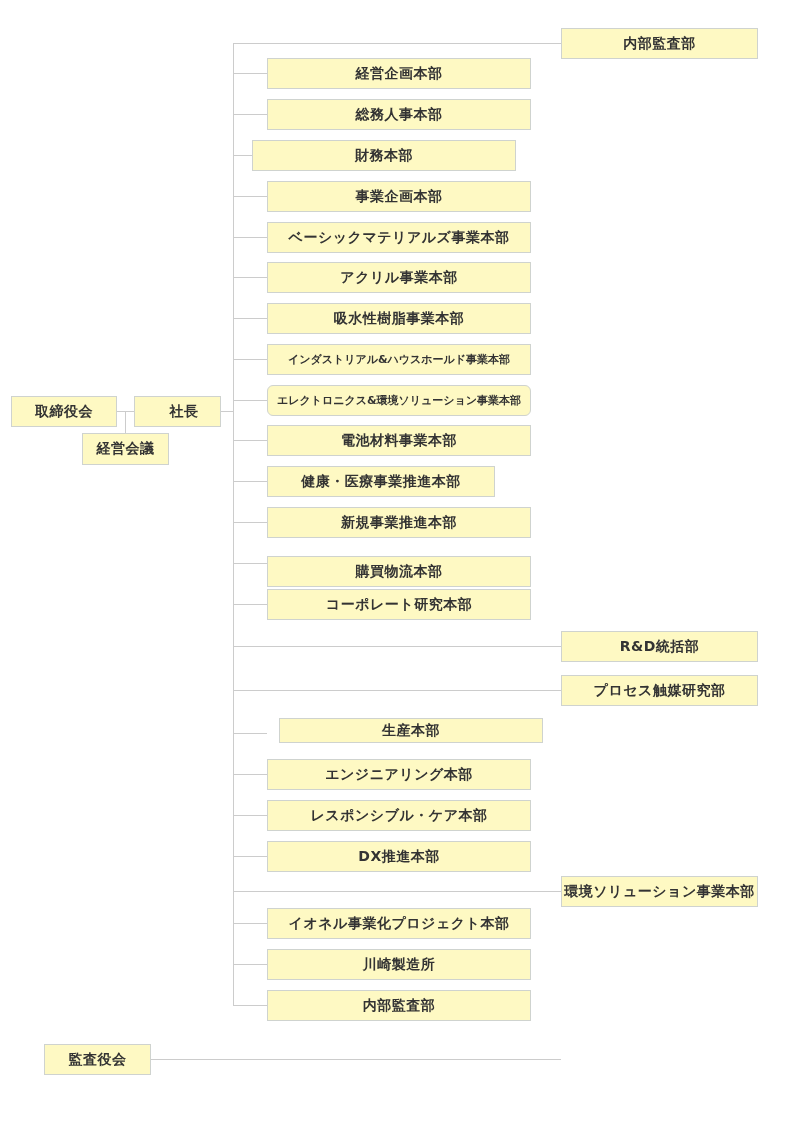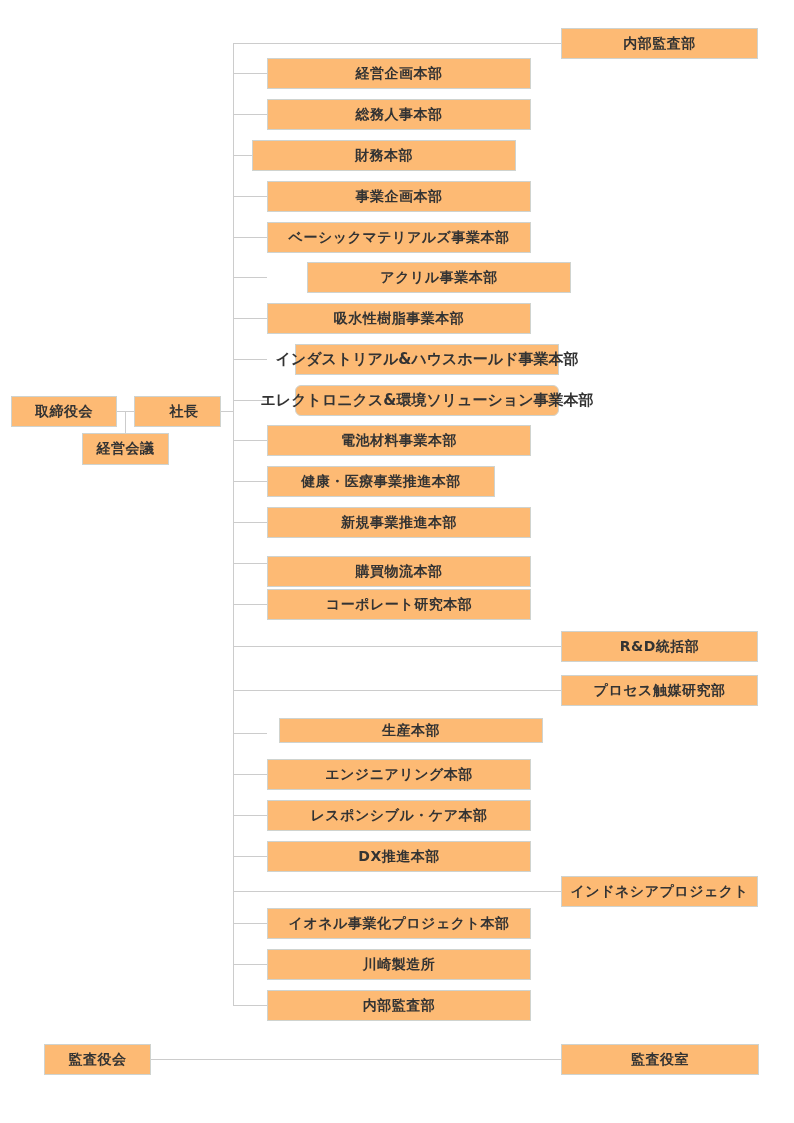--- a/index.html
+++ b/index.html
@@ -1,26 +1,26 @@
 <!DOCTYPE html>
 <html><head>
 <meta charset="utf-8">
 <style>
   html, body { margin: 0; padding: 0; background: #ffffff; }
   body { width: 794px; height: 1123px; position: relative; overflow: hidden;
          font-family: "DejaVu Sans", "Liberation Sans", sans-serif; }
   #chart { position: absolute; left: 0; top: 0; width: 794px; height: 1123px; }
   .box {
     position: absolute; box-sizing: border-box;
-    background: #fdba74; border: 1px solid #cfd3cf;
+    background: #fef9c3; border: 1px solid #cfd3cf;
     display: flex; align-items: center; justify-content: center;
     color: #333333; font-weight: bold; font-size: 14px; letter-spacing: 0.5px;
     white-space: nowrap; cursor: pointer;
   }
-  .box.small { font-size: 15px; letter-spacing: 0; margin-left: 28px; }
+  .box.small { font-size: 11px; letter-spacing: 0; }
   .line { position: absolute; background: #cccccc; }
 </style>
 </head>
 <body>
 
 <div id="chart">
 
   <div class="box" style="left:11px;top:396px;width:106px;height:31px;">取締役会</div>
   <div class="box" style="left:134px;top:396px;width:87px;height:31px;padding-left:13px;">社長</div>
   <div class="box" style="left:82px;top:433px;width:87px;height:32px;">経営会議</div>
@@ -36,21 +36,21 @@
       <div class="box" style="left: 267px; top: 58px; width: 264px; height: 31px;">経営企画本部</div>
       <div class="line" style="left: 233px; top: 114px; width: 34px; height: 1px;"></div>
       <div class="box" style="left: 267px; top: 99px; width: 264px; height: 31px;">総務人事本部</div>
       <div class="line" style="left: 233px; top: 155px; width: 34px; height: 1px;"></div>
       <div class="box" style="left: 252px; top: 140px; width: 264px; height: 31px;">財務本部</div>
       <div class="line" style="left: 233px; top: 196px; width: 34px; height: 1px;"></div>
       <div class="box" style="left: 267px; top: 181px; width: 264px; height: 31px;">事業企画本部</div>
       <div class="line" style="left: 233px; top: 237px; width: 34px; height: 1px;"></div>
       <div class="box" style="left: 267px; top: 222px; width: 264px; height: 31px;">ベーシックマテリアルズ事業本部</div>
       <div class="line" style="left: 233px; top: 277px; width: 34px; height: 1px;"></div>
-      <div class="box" style="left: 267px; top: 262px; width: 264px; height: 31px; margin-left: 40px;">アクリル事業本部</div>
+      <div class="box" style="left: 267px; top: 262px; width: 264px; height: 31px;">アクリル事業本部</div>
       <div class="line" style="left: 233px; top: 318px; width: 34px; height: 1px;"></div>
       <div class="box" style="left: 267px; top: 303px; width: 264px; height: 31px;">吸水性樹脂事業本部</div>
       <div class="line" style="left: 233px; top: 359px; width: 34px; height: 1px;"></div>
       <div class="box small" style="left: 267px; top: 344px; width: 264px; height: 31px;">インダストリアル&amp;ハウスホールド事業本部</div>
       <div class="line" style="left: 233px; top: 400px; width: 34px; height: 1px;"></div>
       <div class="box small" style="left: 267px; top: 385px; width: 264px; height: 31px; border-radius: 6px;">エレクトロニクス&amp;環境ソリューション事業本部</div>
       <div class="line" style="left: 233px; top: 440px; width: 34px; height: 1px;"></div>
       <div class="box" style="left: 267px; top: 425px; width: 264px; height: 31px;">電池材料事業本部</div>
       <div class="line" style="left: 233px; top: 481px; width: 34px; height: 1px;"></div>
       <div class="box" style="left: 267px; top: 466px; width: 228px; height: 31px;">健康・医療事業推進本部</div>
@@ -66,26 +66,25 @@
       <div class="box" style="left: 561px; top: 675px; width: 197px; height: 31px;">プロセス触媒研究部</div>
       <div class="line" style="left: 233px; top: 733px; width: 34px; height: 1px;"></div>
       <div class="box" style="left: 279px; top: 718px; width: 264px; height: 25px;">生産本部</div>
       <div class="line" style="left: 233px; top: 774px; width: 34px; height: 1px;"></div>
       <div class="box" style="left: 267px; top: 759px; width: 264px; height: 31px;">エンジニアリング本部</div>
       <div class="line" style="left: 233px; top: 815px; width: 34px; height: 1px;"></div>
       <div class="box" style="left: 267px; top: 800px; width: 264px; height: 31px;">レスポンシブル・ケア本部</div>
       <div class="line" style="left: 233px; top: 856px; width: 34px; height: 1px;"></div>
       <div class="box" style="left: 267px; top: 841px; width: 264px; height: 31px;">DX推進本部</div>
       <div class="line" style="left: 233px; top: 891px; width: 328px; height: 1px;"></div>
-      <div class="box" style="left: 561px; top: 876px; width: 197px; height: 31px;">インドネシアプロジェクト</div>
+      <div class="box" style="left: 561px; top: 876px; width: 197px; height: 31px;">環境ソリューション事業本部</div>
       <div class="line" style="left: 233px; top: 923px; width: 34px; height: 1px;"></div>
       <div class="box" style="left: 267px; top: 908px; width: 264px; height: 31px;">イオネル事業化プロジェクト本部</div>
       <div class="line" style="left: 233px; top: 964px; width: 34px; height: 1px;"></div>
       <div class="box" style="left: 267px; top: 949px; width: 264px; height: 31px;">川崎製造所</div>
       <div class="line" style="left: 233px; top: 1005px; width: 34px; height: 1px;"></div>
       <div class="box" style="left: 267px; top: 990px; width: 264px; height: 31px;">内部監査部</div>
       <div class="line" style="left: 233px; top: 43px; width: 1px; height: 963px;"></div>
     </div>
 
   <div class="box" style="left:44px;top:1044px;width:107px;height:31px;">監査役会</div>
   <div class="line" style="left:151px;top:1059px;width:410px;height:1px;"></div>
-  <div class="box" style="left:561px;top:1044px;width:198px;height:31px;">監査役室</div>
 </div>
 
 </body></html>

